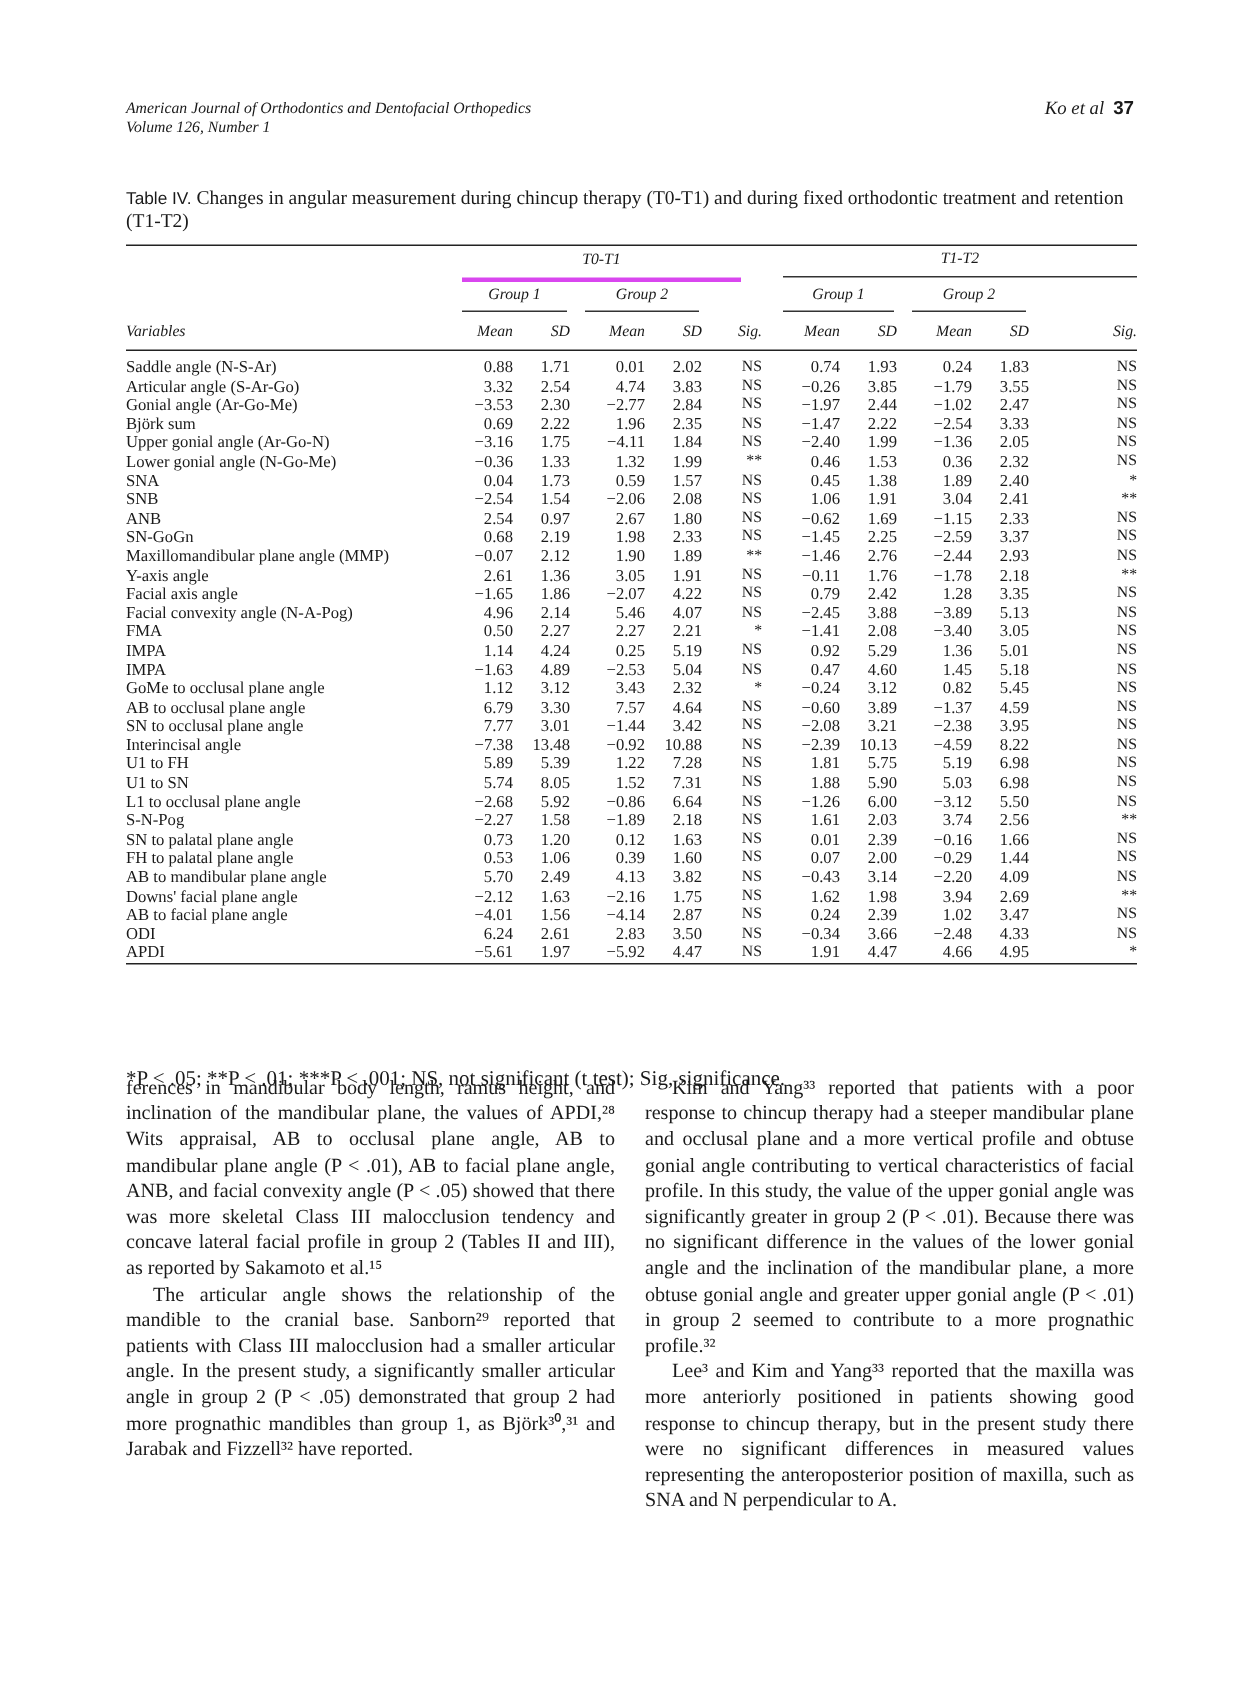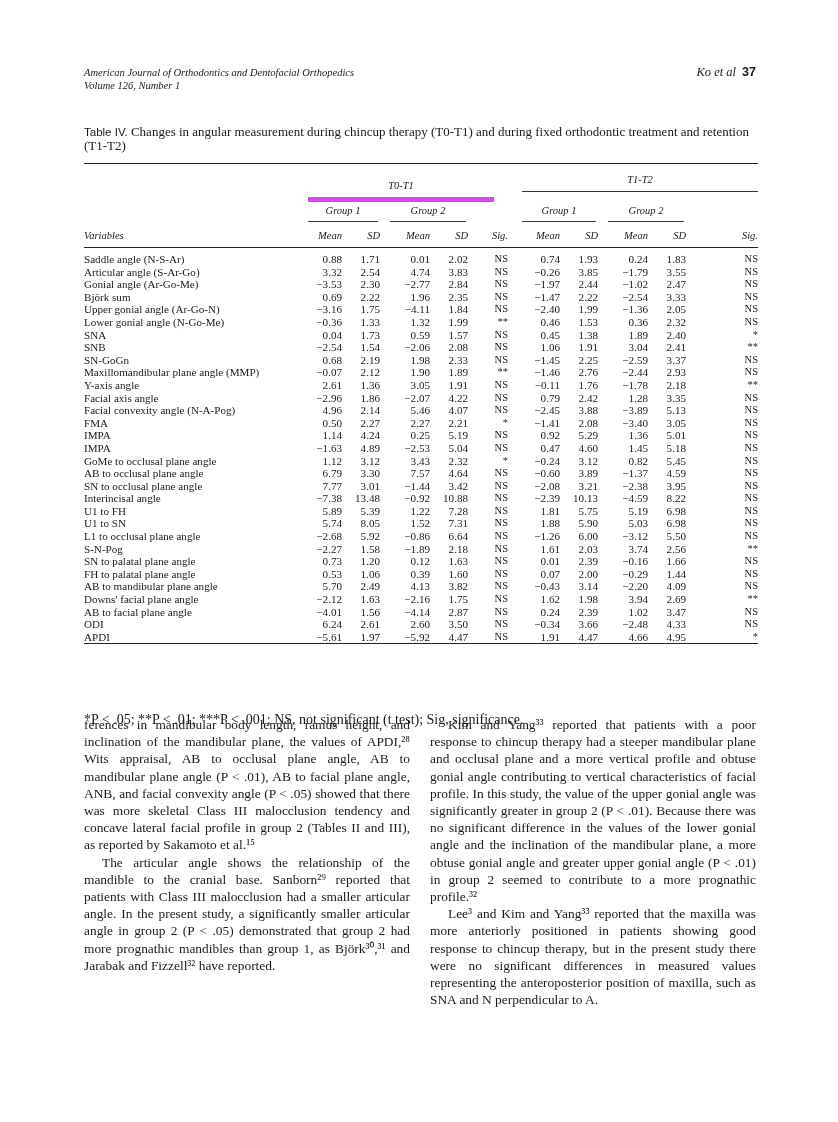--- a/index.html
+++ b/index.html
@@ -51,21 +51,21 @@
     <col style="width:52px">
       <col style="width:38px">
       <col style="width:50px">
       <col style="width:38px">
       <col style="width:72px">
   </colgroup>
   <thead>
     <tr class="rule-top" style="height:24px">
       <th></th>
       <th colspan="5" style="text-align:center;">
-          <span style="display:block;border-bottom:5px solid #d946ef;margin:16px 14px 0 10px;padding-bottom:4px;">T0-T1</span>
+          <span style="display:block;border-bottom:3px solid #d946ef;margin:4px 14px 0 10px;padding-bottom:4px;">T0-T1</span>
         </th>
       <th colspan="5" style="text-align:center;">
           <span style="display:block;border-bottom:1px solid #333;margin:0 0 0 14px;padding-bottom:4px;">T1-T2</span>
         </th>
     </tr>
     <tr style="height:24px">
       <th></th>
       <th colspan="2">
           <span style="display:block;border-bottom:1px solid #333;margin:0 2px 0 10px;padding-bottom:3px;text-align:center;">Group 1</span>
         </th>
@@ -194,20 +194,33 @@
         <td class="num">−2.06</td>
         <td class="num">2.08</td>
         <td class="num sig" style="text-align: right;">NS</td>
         <td class="num">1.06</td>
         <td class="num">1.91</td>
         <td class="num">3.04</td>
         <td class="num">2.41</td>
         <td class="num sig" style="text-align: right;">**</td>
       </tr>
       <tr>
+        <td class="">ANB</td>
+        <td class="num">2.54</td>
+        <td class="num">0.97</td>
+        <td class="num">2.67</td>
+        <td class="num">1.80</td>
+        <td class="num sig" style="text-align: right;">NS</td>
+        <td class="num">−0.62</td>
+        <td class="num">1.69</td>
+        <td class="num">−1.15</td>
+        <td class="num">2.33</td>
+        <td class="num sig" style="text-align: right;">NS</td>
+      </tr>
+      <tr>
         <td class="">SN-GoGn</td>
         <td class="num">0.68</td>
         <td class="num">2.19</td>
         <td class="num">1.98</td>
         <td class="num">2.33</td>
         <td class="num sig" style="text-align: right;">NS</td>
         <td class="num">−1.45</td>
         <td class="num">2.25</td>
         <td class="num">−2.59</td>
         <td class="num">3.37</td>
@@ -234,21 +247,21 @@
         <td class="num">1.91</td>
         <td class="num sig" style="text-align: right;">NS</td>
         <td class="num">−0.11</td>
         <td class="num">1.76</td>
         <td class="num">−1.78</td>
         <td class="num">2.18</td>
         <td class="num sig" style="text-align: right;">**</td>
       </tr>
       <tr>
         <td class="">Facial axis angle</td>
-        <td class="num">−2.96</td>
+        <td class="num">−1.65</td>
         <td class="num">1.86</td>
         <td class="num">−2.07</td>
         <td class="num">4.22</td>
         <td class="num sig" style="text-align: right;">NS</td>
         <td class="num">0.79</td>
         <td class="num">2.42</td>
         <td class="num">1.28</td>
         <td class="num">3.35</td>
         <td class="num sig" style="text-align: right;">NS</td>
       </tr>
@@ -470,21 +483,21 @@
         <td class="num">0.24</td>
         <td class="num">2.39</td>
         <td class="num">1.02</td>
         <td class="num">3.47</td>
         <td class="num sig" style="text-align: right;">NS</td>
       </tr>
       <tr>
         <td class="">ODI</td>
         <td class="num">6.24</td>
         <td class="num">2.61</td>
-        <td class="num">2.60</td>
+        <td class="num">2.83</td>
         <td class="num">3.50</td>
         <td class="num sig" style="text-align: right;">NS</td>
         <td class="num">−0.34</td>
         <td class="num">3.66</td>
         <td class="num">−2.48</td>
         <td class="num">4.33</td>
         <td class="num sig" style="text-align: right;">NS</td>
       </tr>
       <tr class="rule-bot">
         <td class="">APDI</td>

